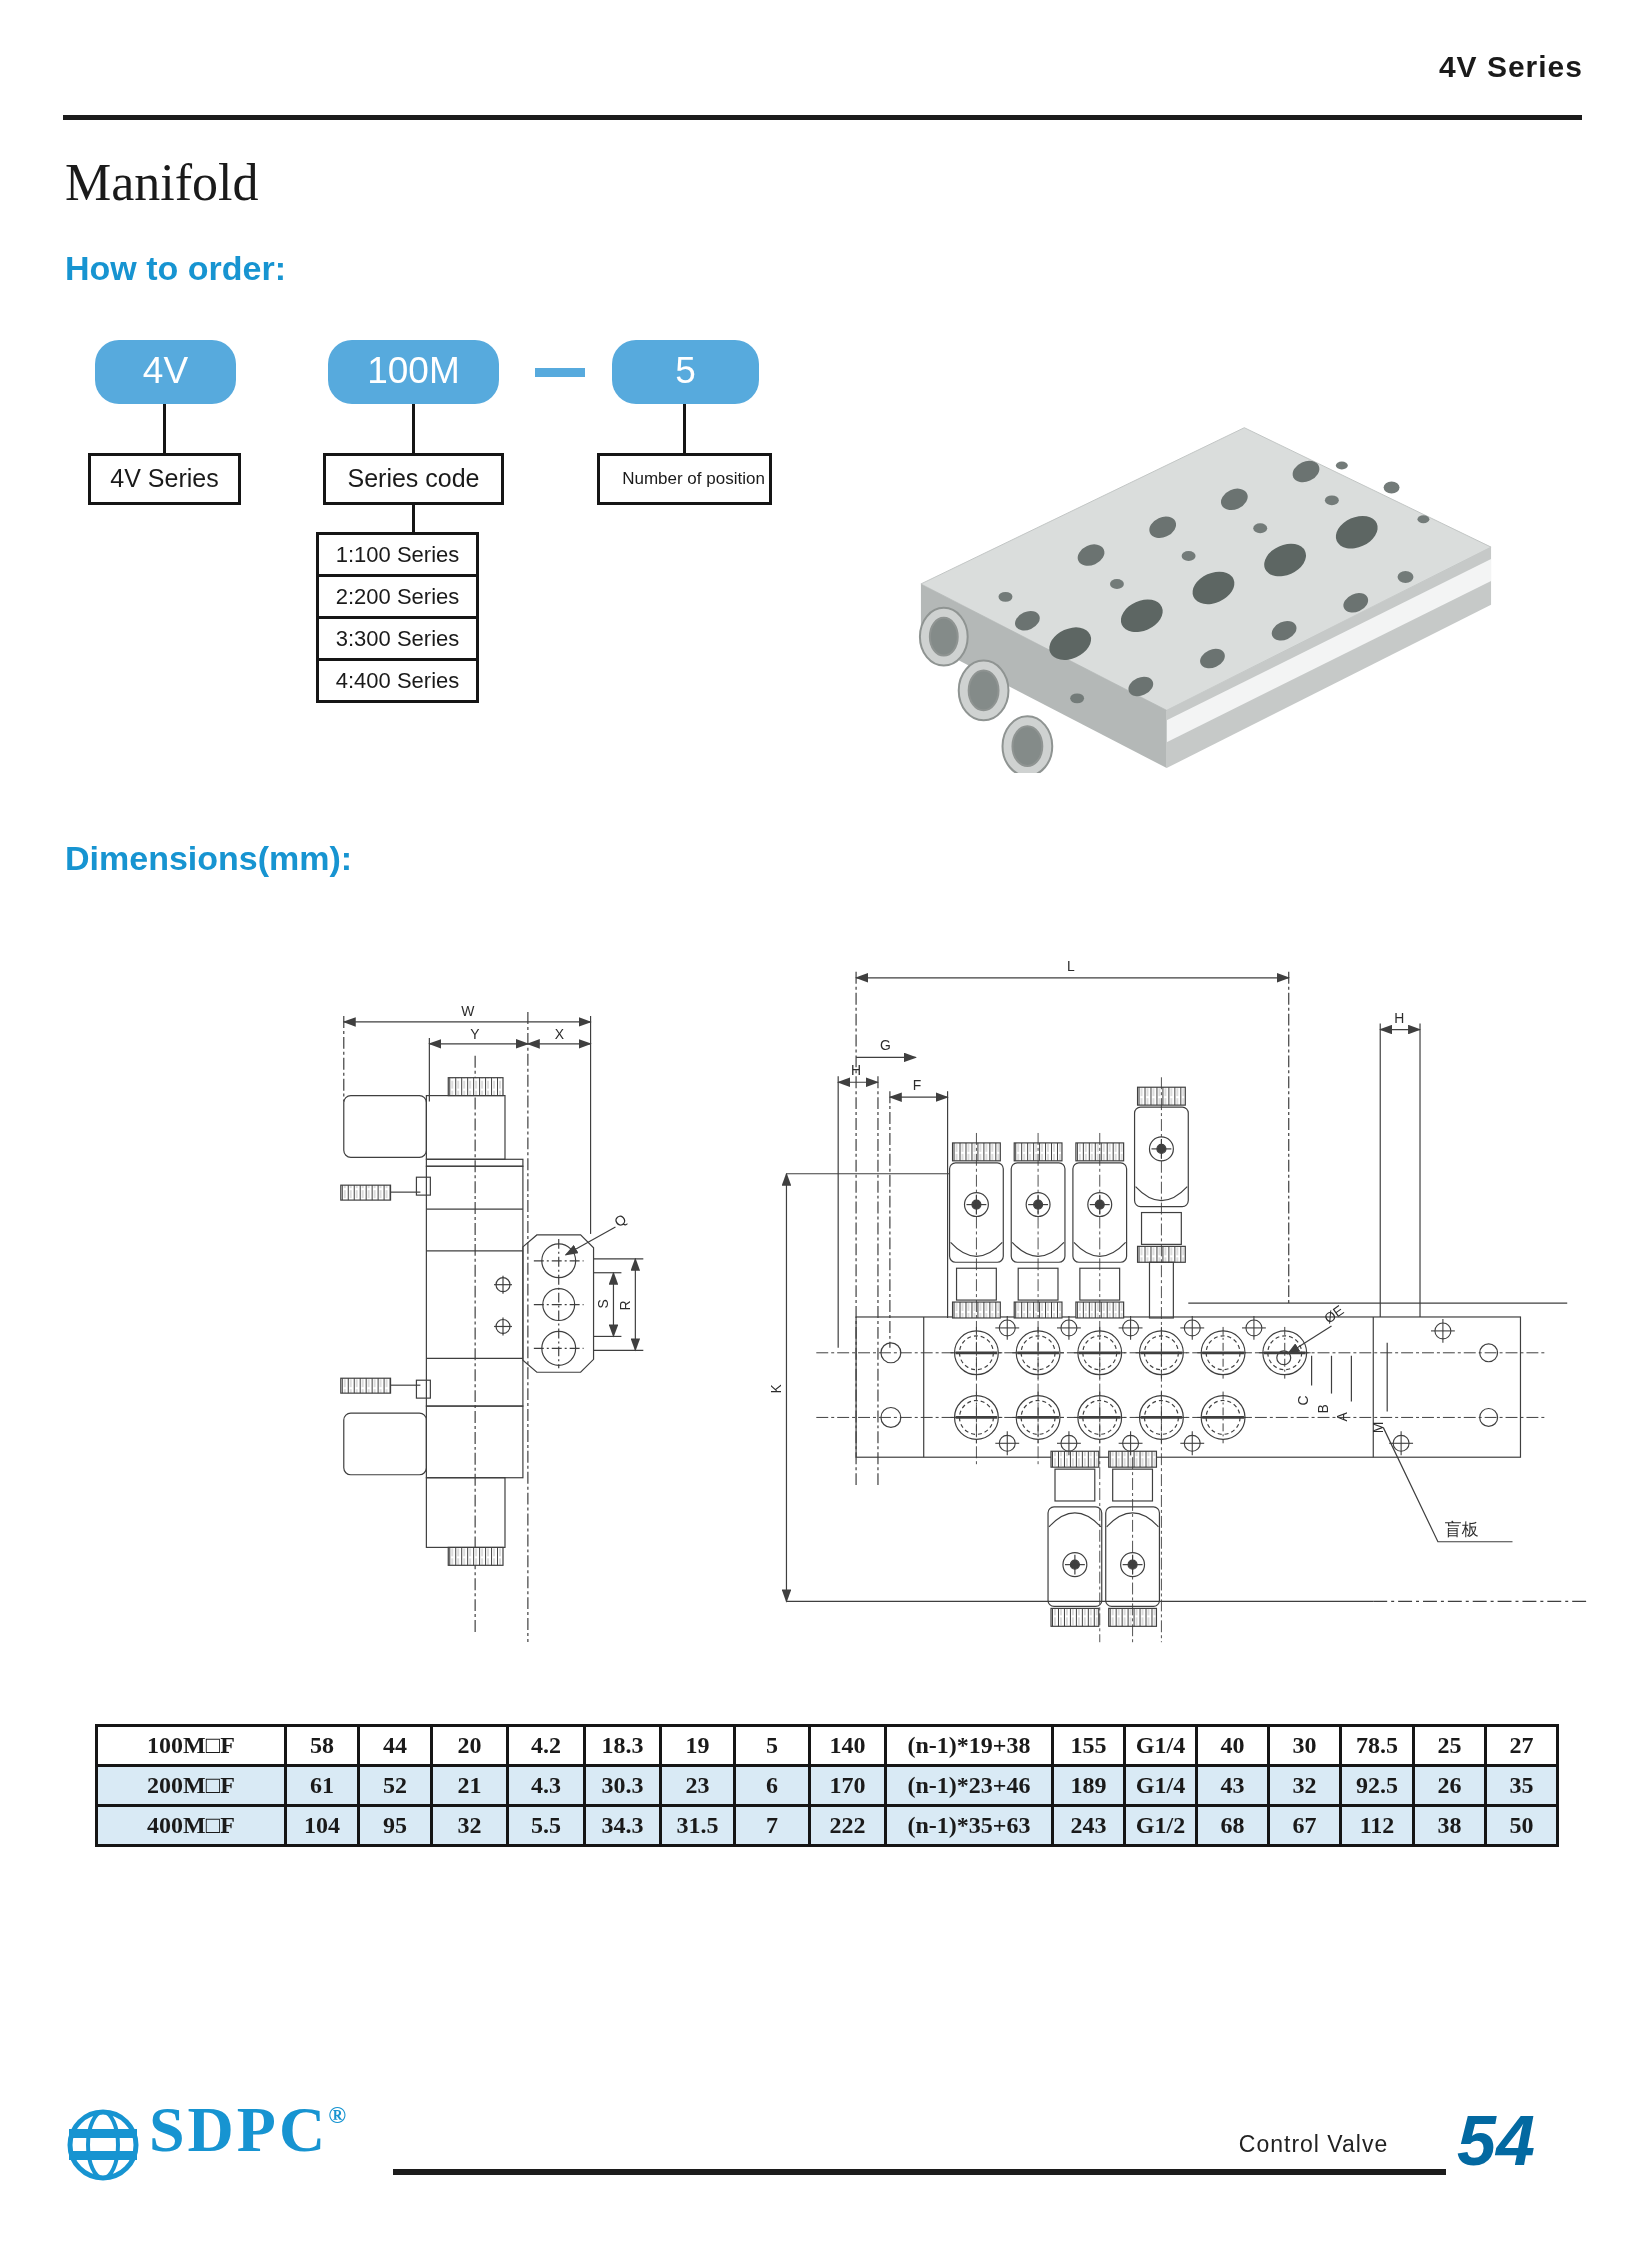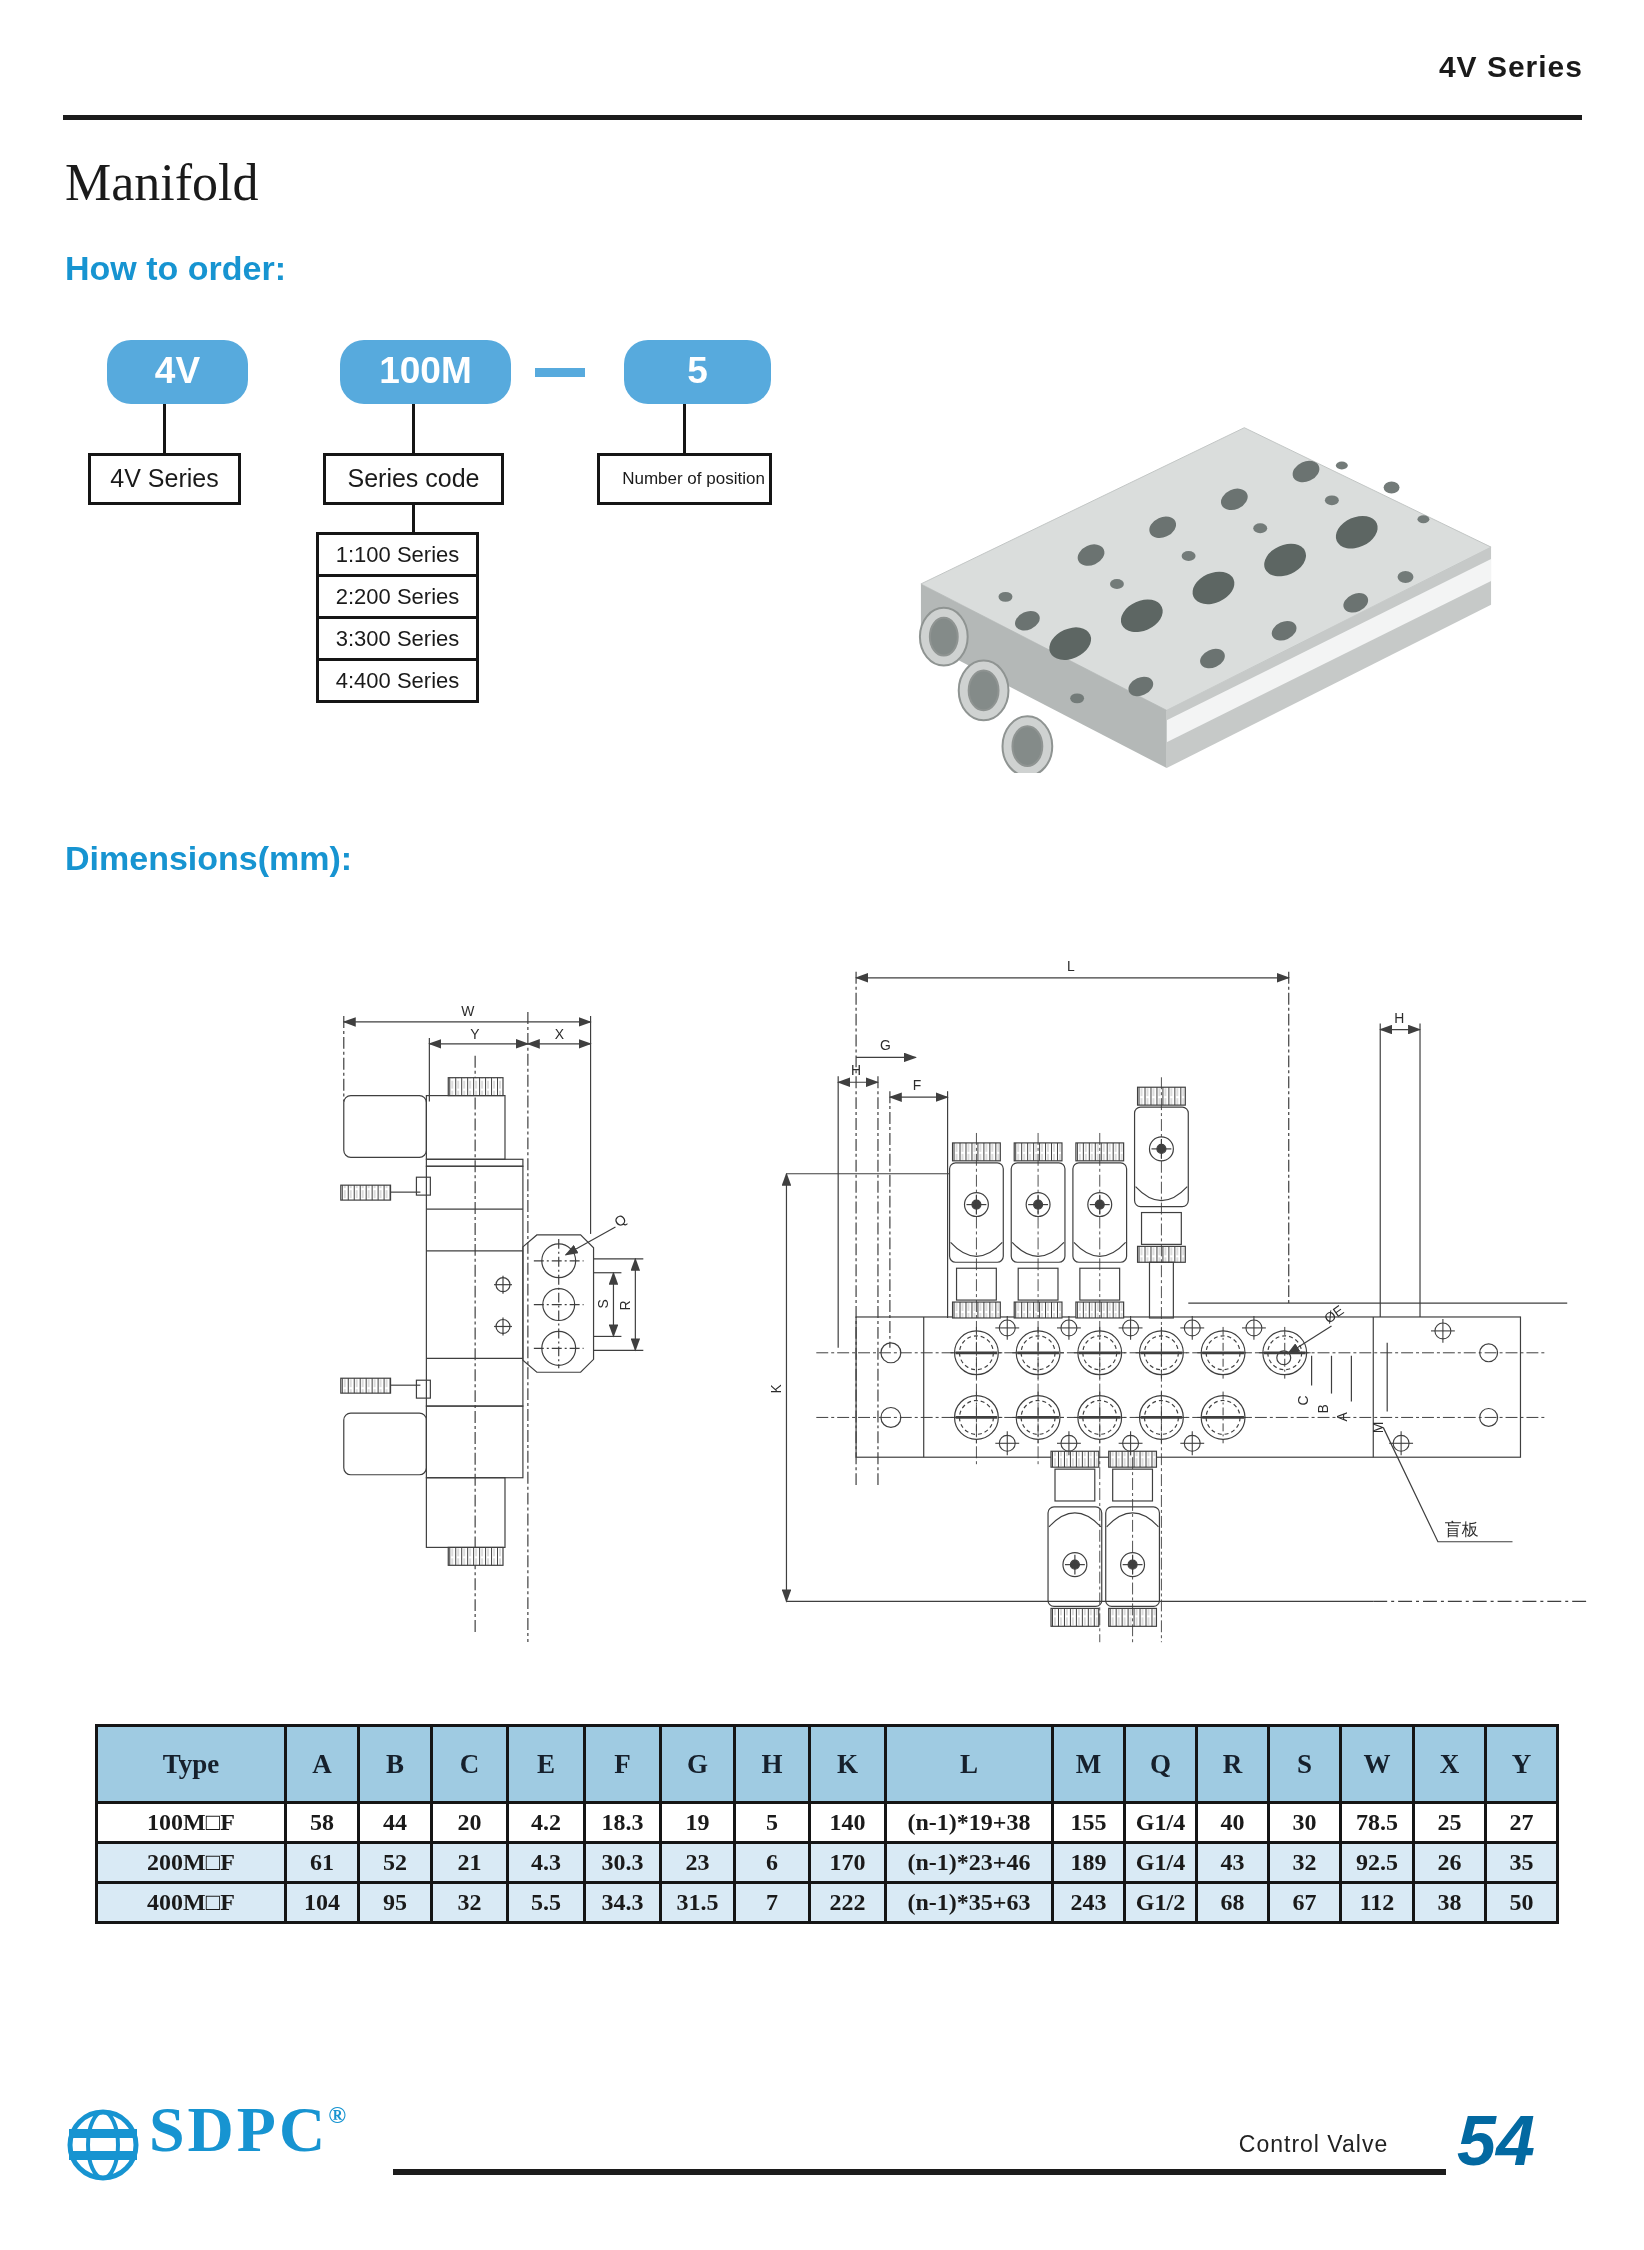--- a/index.html
+++ b/index.html
@@ -8,21 +8,21 @@
   .abs{position:absolute;}
   
   .series-label{left:1095px;top:50px;width:488px;text-align:right;font-size:30px;font-weight:bold;letter-spacing:1px;}
   .top-rule{left:63px;top:115px;width:1519px;height:5px;background:#1c1c1c;}
   .page-title{left:65px;top:153px;font-family:"Liberation Serif","DejaVu Serif",serif;font-size:52px;font-weight:normal;}
   .section-heading{font-size:34px;font-weight:bold;color:#1794d1;}
   .h-order{left:65px;top:249px;text-align:right;}
   .h-dim{left:65px;top:839px;}
   
   .chip{top:340px;height:64px;background:#57aadd;border-radius:24px;color:#fff;
-        font-size:37px;font-weight:bold;text-align:center;line-height:62px;margin-left:12px;}
+        font-size:37px;font-weight:normal;text-align:center;line-height:62px;}
   .chip1{left:95px;width:141px;}
   .chip2{left:328px;width:171px;}
   .chip3{left:612px;width:147px;}
   .dash-sep{left:535px;top:368px;width:50px;height:9px;background:#57aadd;}
   .vline{width:3px;background:#151515;}
   .lbl-box{top:453px;height:52px;border:3px solid #151515;background:#fff;box-sizing:border-box;
            text-align:center;font-size:25px;line-height:45px;}
   .lb1{left:88px;width:153px;}
   .lb2{left:323px;width:181px;}
   .lb3{left:597px;width:175px;font-size:17px;line-height:46px;padding-left:18px;}
@@ -355,39 +355,20 @@
         <col style="width:167px">
         <col style="width:72px">
         <col style="width:72px">
       <col style="width:72px">
         <col style="width:72px">
         <col style="width:73px">
         <col style="width:72px">
         <col style="width:72px">
     </colgroup>
     <tbody>
-        <tr>
-      <th>Type</th>
-      <th>A</th>
-      <th>B</th>
-      <th>C</th>
-      <th>E</th>
-      <th>F</th>
-      <th>G</th>
-      <th>H</th>
-      <th>K</th>
-      <th>L</th>
-      <th>M</th>
-      <th>Q</th>
-      <th>R</th>
-      <th>S</th>
-      <th>W</th>
-      <th>X</th>
-      <th>Y</th>
-    </tr>
     <tr>
       <td>100M□F</td>
       <td>58</td>
       <td>44</td>
       <td>20</td>
       <td>4.2</td>
       <td>18.3</td>
       <td>19</td>
       <td>5</td>
       <td>140</td>

